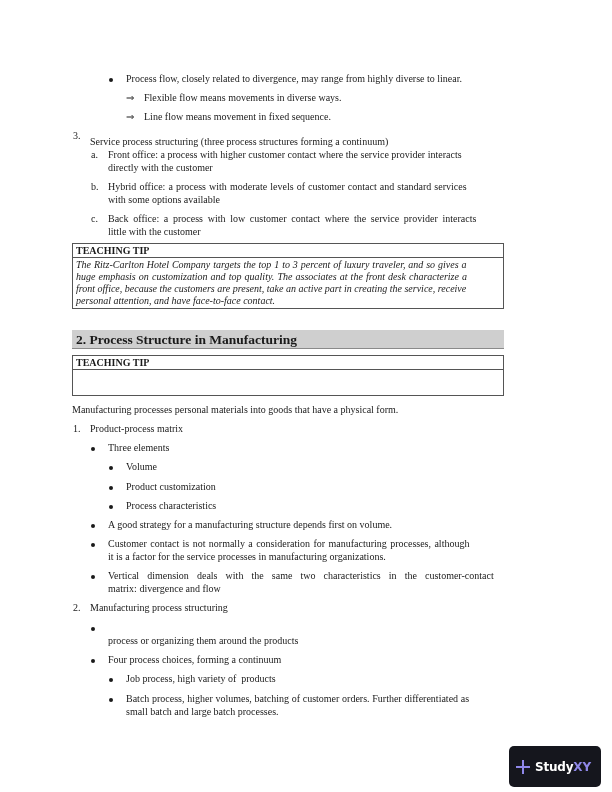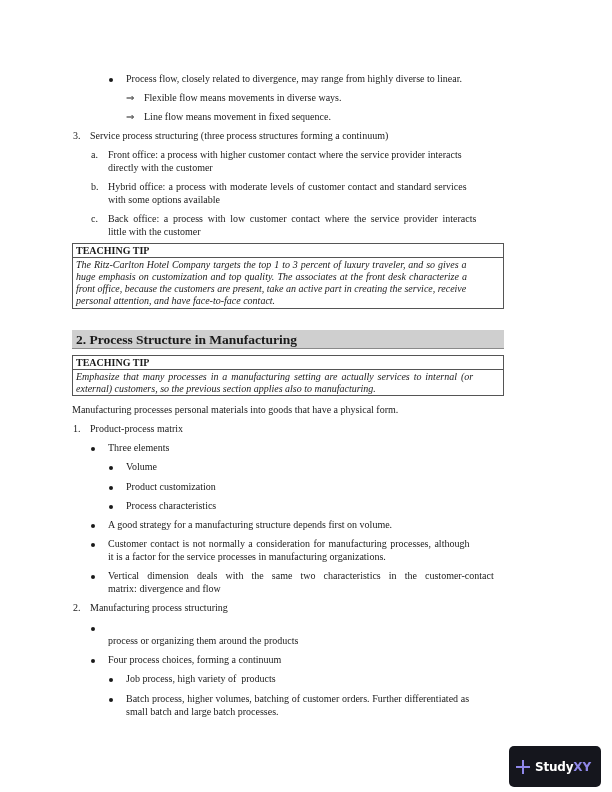--- a/index.html
+++ b/index.html
@@ -136,21 +136,21 @@
   <span class="bullet" style="left:109px; top:78px;"></span>
   <div class="abs line" style="left:126px; top:73px;">Process flow, closely related to divergence, may range from highly diverse to linear.</div>
 
   <span class="arrow" style="left:126px; top:92px;">⇒</span>
   <div class="abs line" style="left:144px; top:92px;">Flexible flow means movements in diverse ways.</div>
 
   <span class="arrow" style="left:126px; top:111px;">⇒</span>
   <div class="abs line" style="left:144px; top:111px;">Line flow means movement in fixed sequence.</div>
 
   <div class="num" style="left:73px; top:130px;">3.</div>
-  <div class="abs line" style="left:90px; top:130px;text-align:right;">Service process structuring (three process structures forming a continuum)</div>
+  <div class="abs line" style="left:90px; top:136px;text-align:right;">Service process structuring (three process structures forming a continuum)</div>
 
   <div class="num" style="left:91px; top:149px;">a.</div>
   <div class="abs just" style="left:108px; top:149px; width:396px; white-space:nowrap;">Front office: a process with higher customer contact where the service provider interacts</div>
   <div class="abs line" style="left:108px; top:162px;">directly with the customer</div>
 
   <div class="num" style="left:91px; top:181px;">b.</div>
   <div class="abs line" style="left:108px; top:181px; word-spacing:0.6px;">Hybrid office: a process with moderate levels of customer contact and standard services</div>
   <div class="abs line" style="left:108px; top:194px;">with some options available</div>
 
   <div class="num" style="left:91px; top:213px;">c.</div>
@@ -166,24 +166,20 @@
       <div class="line">personal attention, and have face-to-face contact.</div>
     </div>
   </div>
 
   <div class="section-bar">
     <div class="section-title">2.  Process Structure in Manufacturing</div>
   </div>
 
   <div class="tip-box" style="top:355px; height:41px;">
     <div class="tip-header">TEACHING TIP</div>
-    <div class="tip-body">
-      <div class="line" style="word-spacing:1.4px;">Emphasize that many processes in a manufacturing setting are actually services to internal (or</div>
-      <div class="line">external) customers, so the previous section applies also to manufacturing.</div>
-    </div>
   </div>
 
   <div class="abs line" style="left:72px; top:404px;">Manufacturing processes personal materials into goods that have a physical form.</div>
 
   <div class="num" style="left:73px; top:423px;">1.</div>
   <div class="abs line" style="left:90px; top:423px;">Product-process matrix</div>
 
   <span class="bullet" style="left:91px; top:447px;"></span>
   <div class="abs line" style="left:108px; top:442px;">Three elements</div>
 

